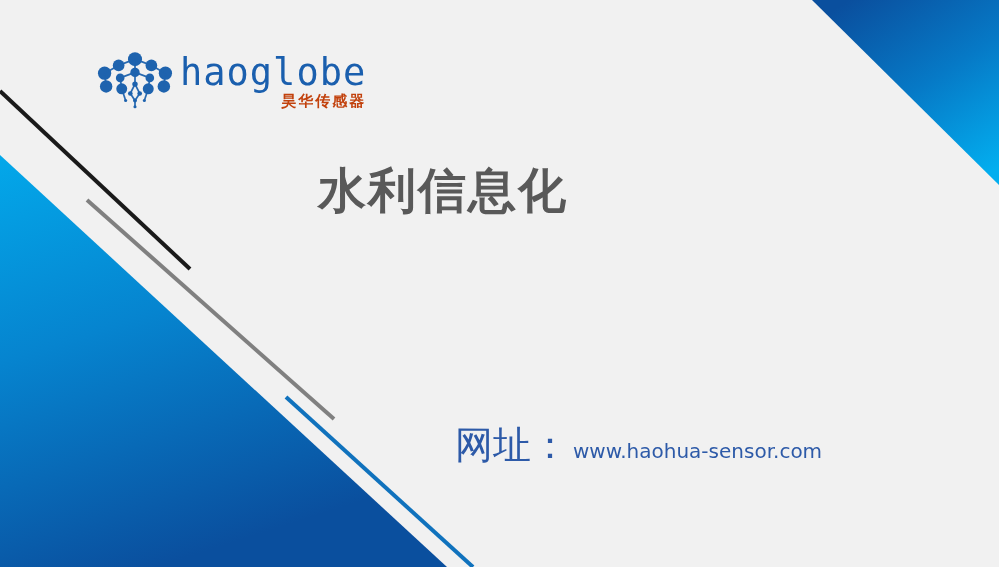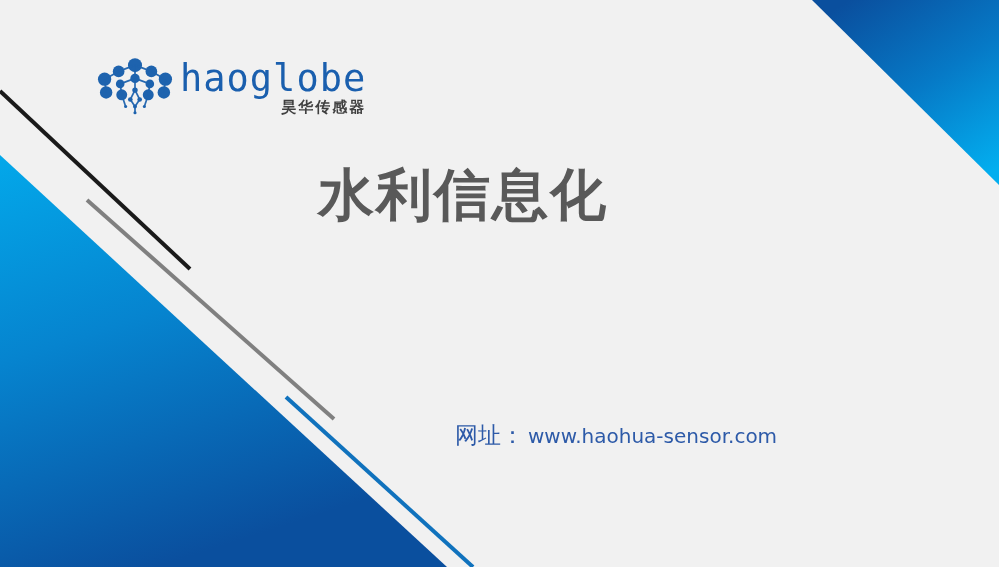--- a/index.html
+++ b/index.html
@@ -25,21 +25,21 @@
     inset: 0;
     width: 999px;
     height: 567px;
     pointer-events: none;
   }
 
   
   #logo-block {
     position: absolute;
     left: 96px;
-    top: 58px;
+    top: 52px;
     display: flex;
     align-items: center;
     gap: 6px;
   }
   #logo-mark { width: 78px; height: 58px; display:block; }
   #logo-words {
     display: flex;
     flex-direction: column;
     align-items: flex-end;
     line-height: 1;
@@ -49,58 +49,58 @@
     font-size: 37px;
     letter-spacing: 1px;
     color: #1a5fae;
     font-weight: 400;
     line-height: 1;
   }
   #logo-sub {
     font-family: "DejaVu Sans", sans-serif;
     font-size: 15px;
     font-weight: 700;
-    color: #404040;
+    color: #c2410c;
     letter-spacing: 2px;
     margin-top: 3px;
     line-height: 1;
   }
 
   
   #title-block {
     position: absolute;
     left: 0;
     top: 162px;
     width: 999px;
   }
   .title-line {
     color: #595959;
     font-family: "DejaVu Sans", sans-serif;
     font-weight: 700;
-    font-size: 56px;
+    font-size: 48px;
     letter-spacing: 2px;
     line-height: 1.18;
     white-space: nowrap;
   }
   #title-line-1 { margin-left: 318px; }
   #title-line-2 { margin-left: 448px; }
 
   
   #url-block {
     position: absolute;
     left: 455px;
     top: 420px;
     display: flex;
     align-items: baseline;
     color: #2d5aa8;
     white-space: nowrap;
   }
   #url-label {
     font-family: Liberation Sans, sans-serif;
-    font-size: 23px;
+    font-size: 38px;
     letter-spacing: 0px;
     color: #2d5aa8;
   }
   #url-value {
     font-family: "DejaVu Sans", "Liberation Sans", sans-serif;
     font-size: 20px;
     color: #2d5aa8;
     margin-left: 4px;
     letter-spacing: 0px;
   }

